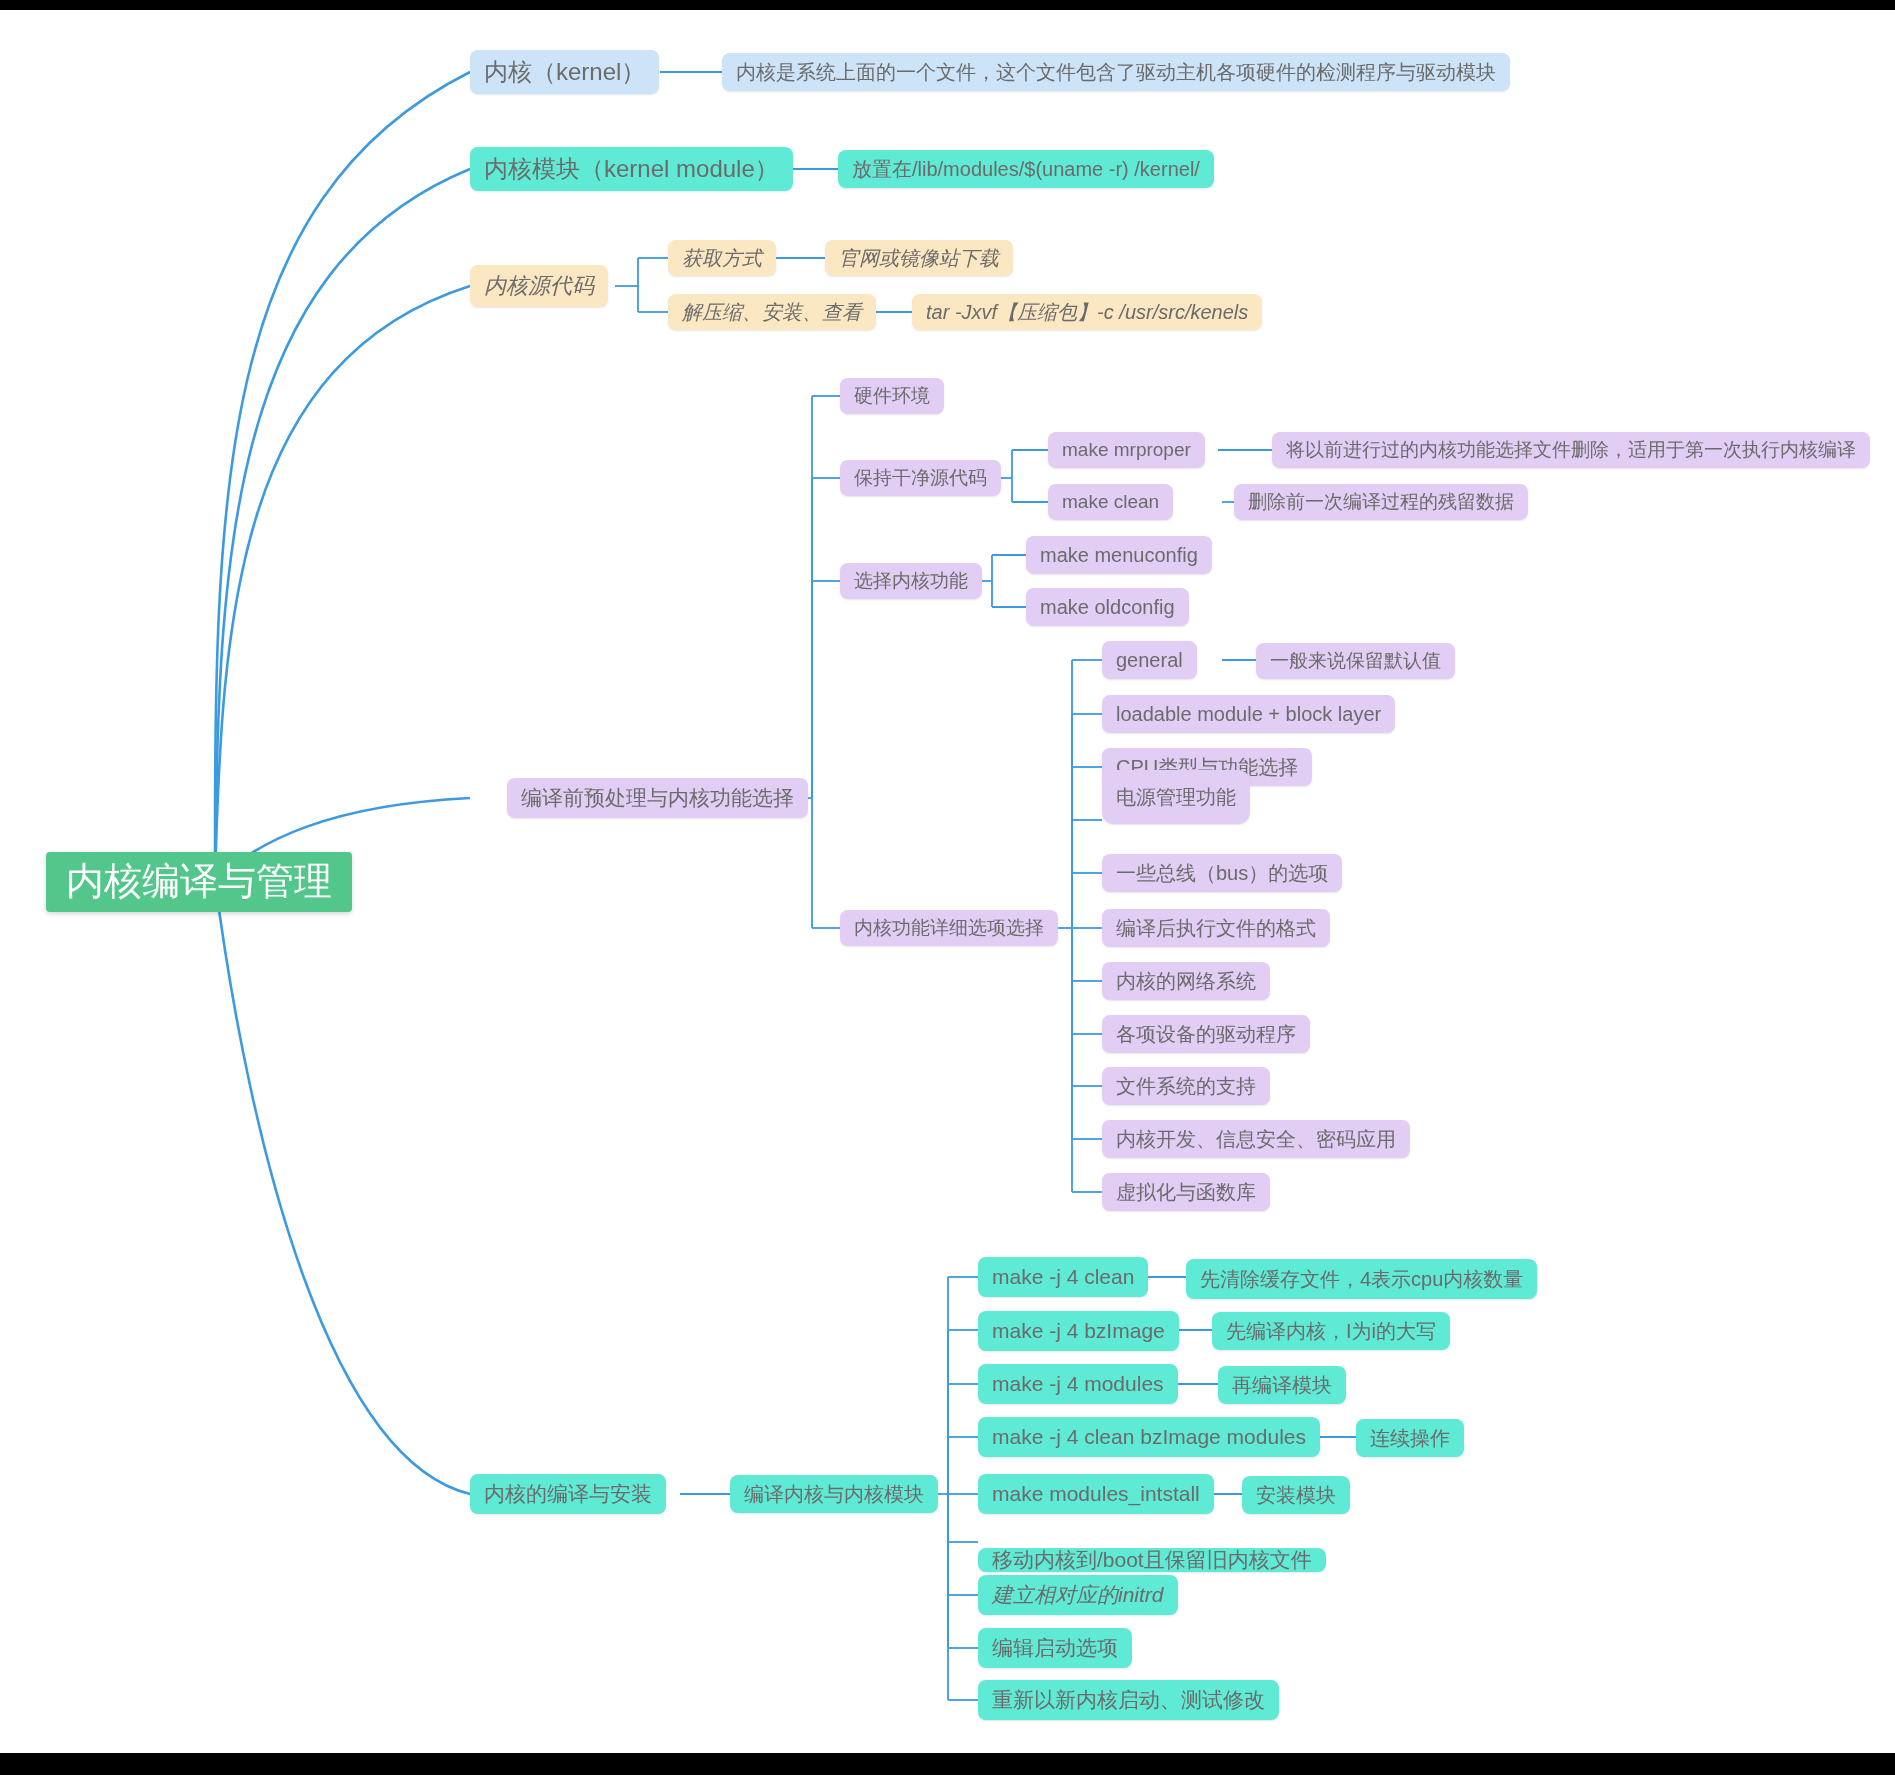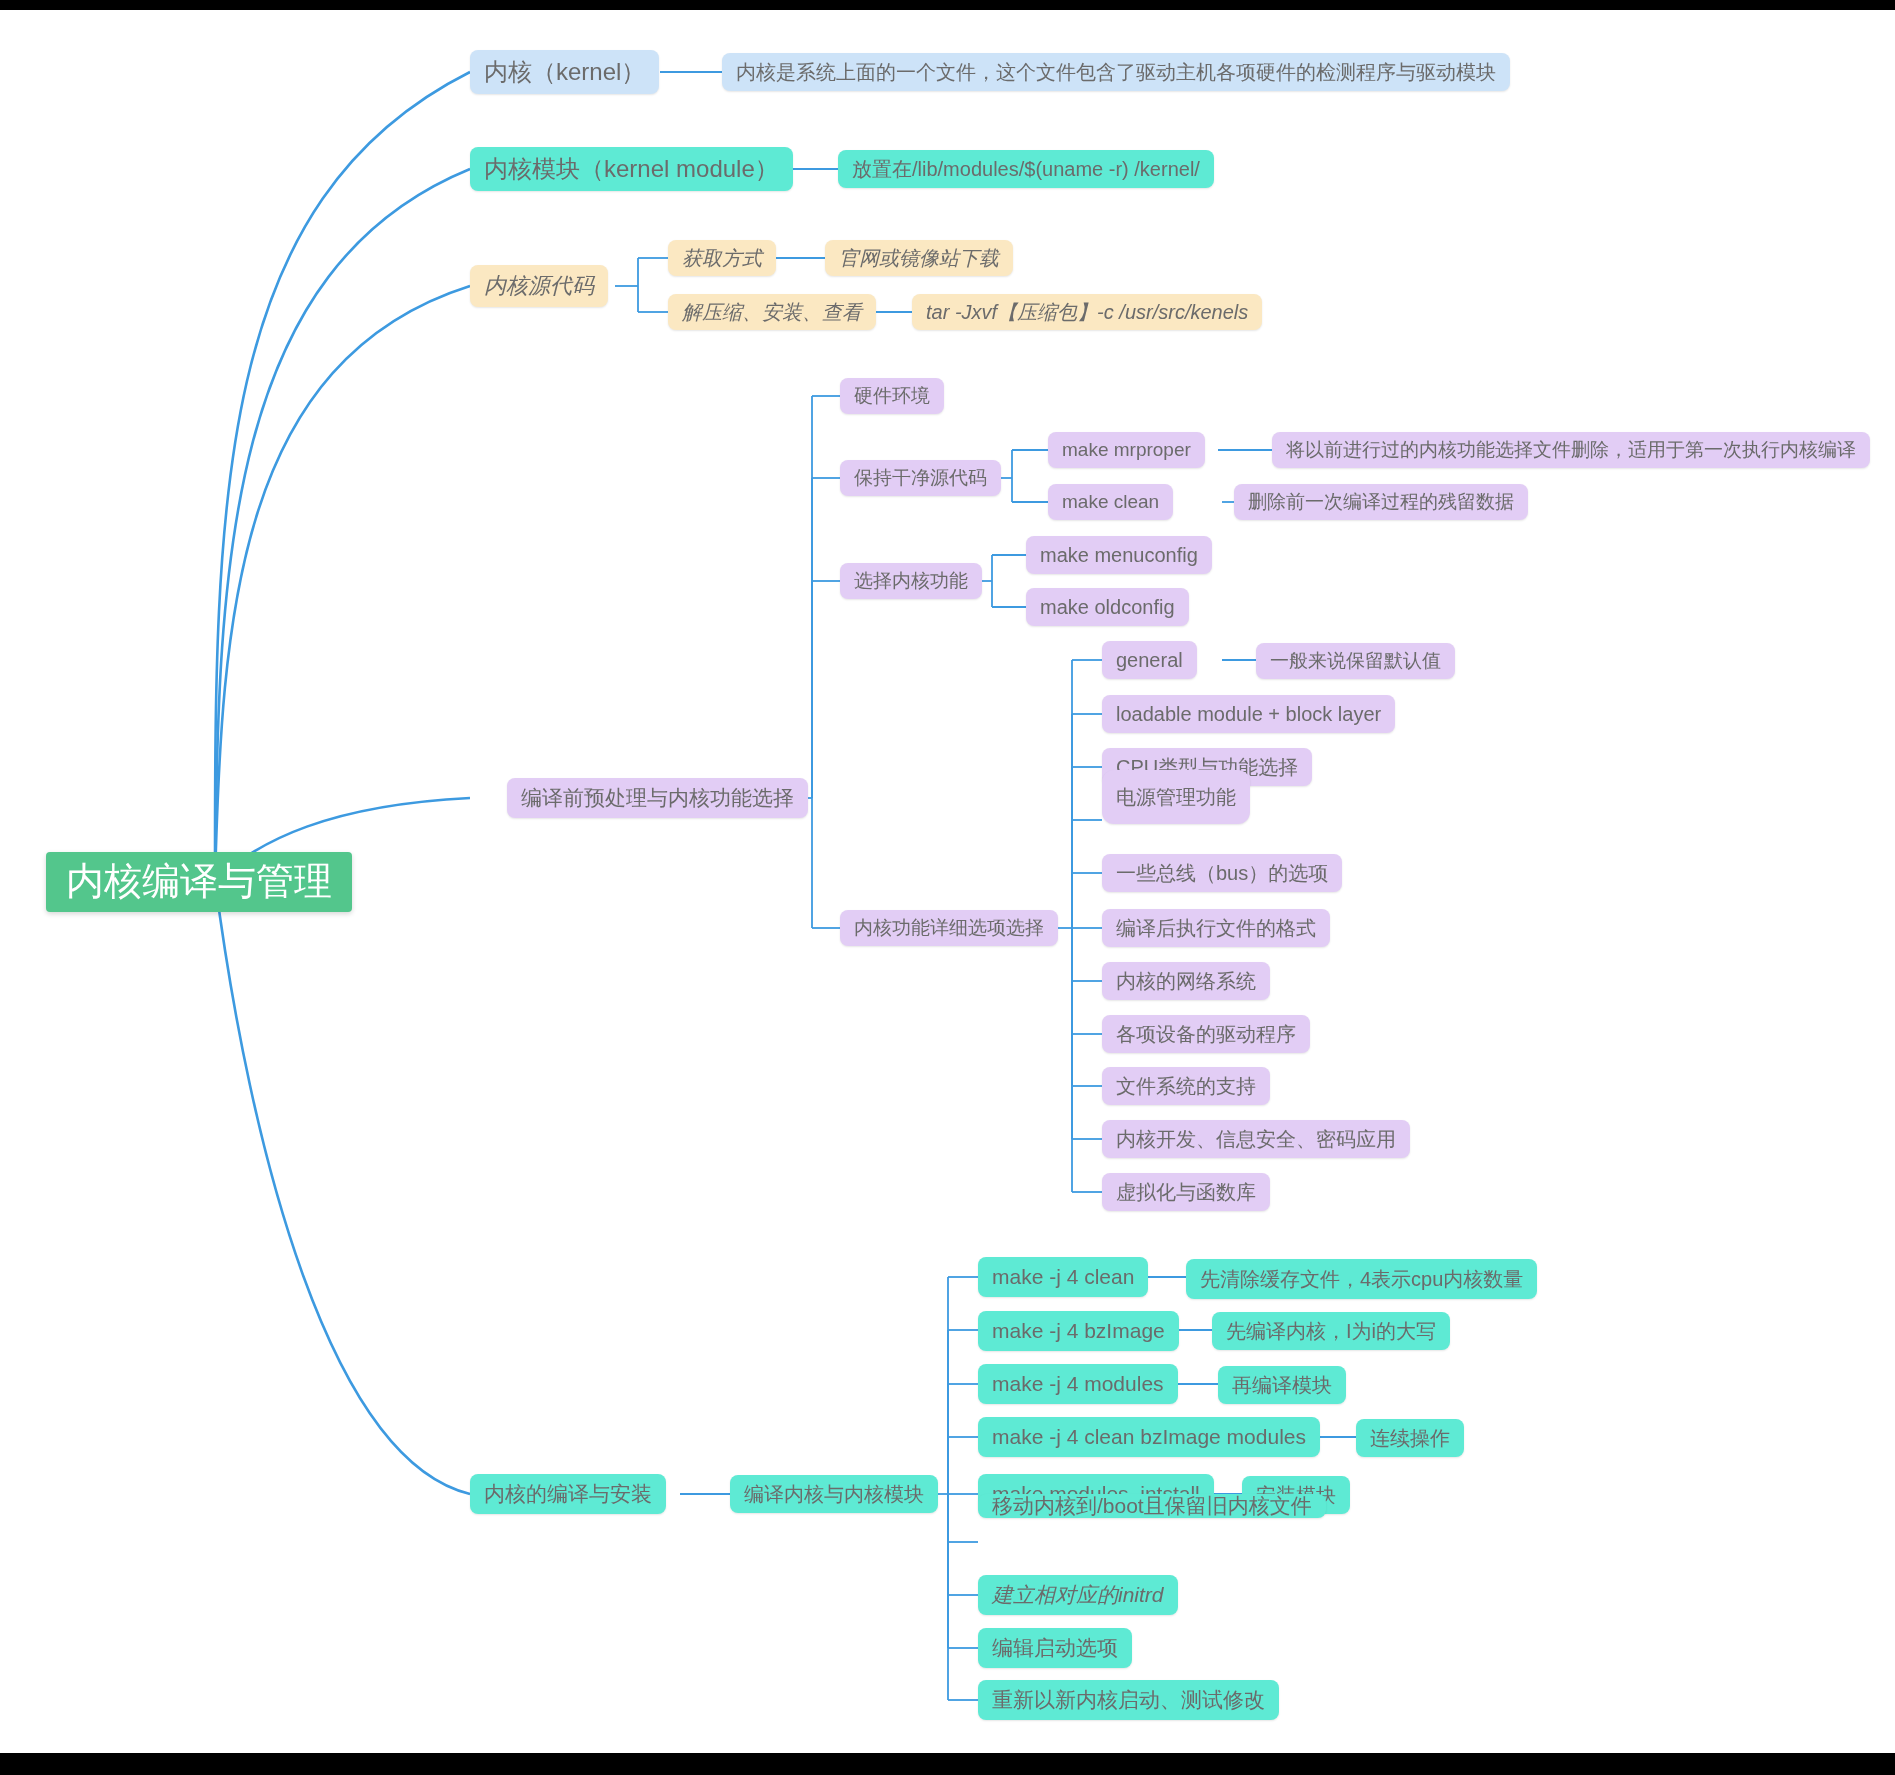--- a/index.html
+++ b/index.html
@@ -318,21 +318,21 @@
     <span>连续操作</span>
   </div>
 
   <div class="node green f21" style="left:978px; top:1474px; height:40px;">
     <span>make modules_intstall</span>
   </div>
   <div class="node green f20" style="left:1242px; top:1476px; height:38px;">
     <span>安装模块</span>
   </div>
 
-  <div class="node green f21" style="left:978px; top:1494px; height:24px;align-items:center;">
+  <div class="node green f21" style="left:978px; top:1548px; height:24px;align-items:center;">
     <span>移动内核到/boot且保留旧内核文件</span>
   </div>
   <div class="node green f21" style="left:978px; top:1575px; height:40px;font-style:italic;">
     <span>建立相对应的initrd</span>
   </div>
   <div class="node green f21" style="left:978px; top:1628px; height:40px;">
     <span>编辑启动选项</span>
   </div>
   <div class="node green f21" style="left:978px; top:1680px; height:40px;">
     <span>重新以新内核启动、测试修改</span>

